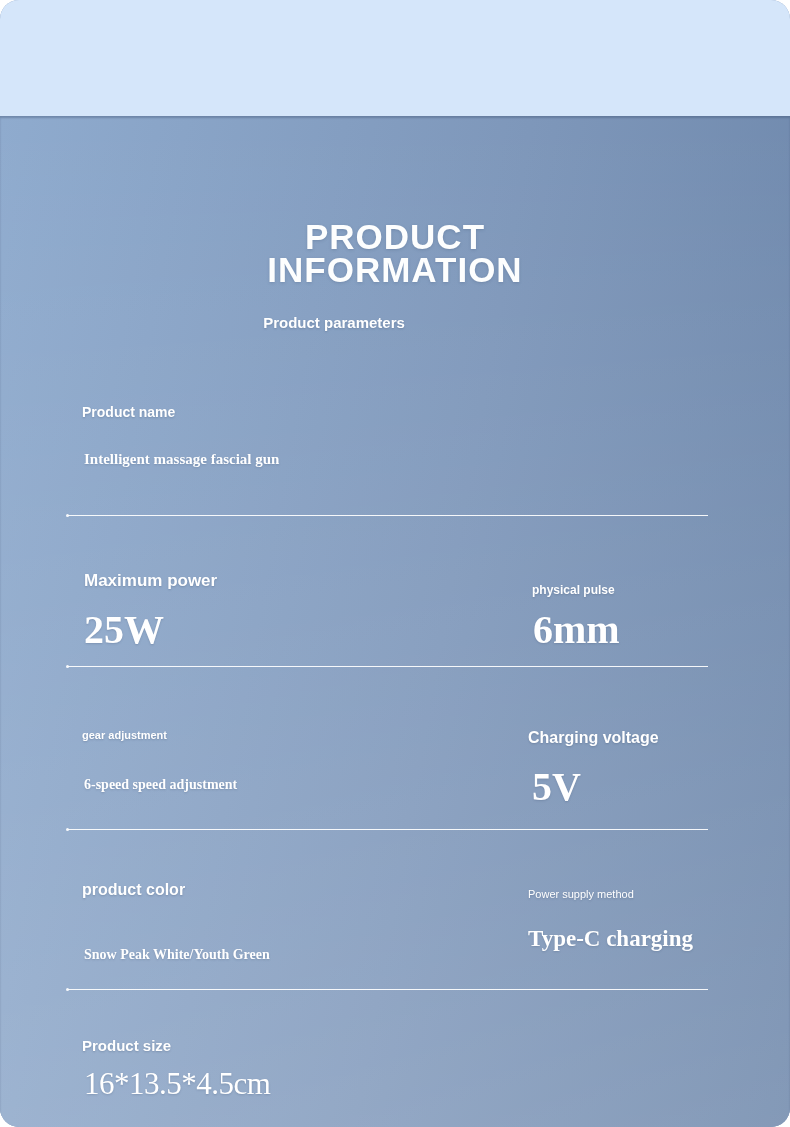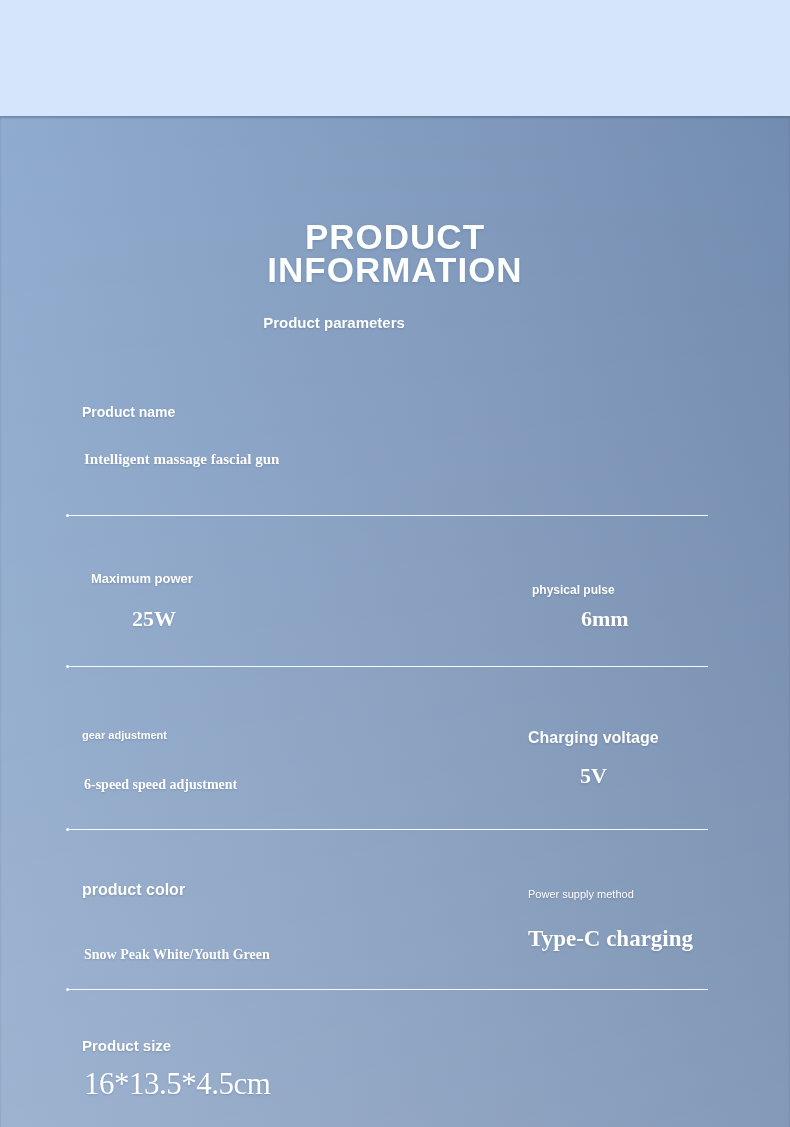--- a/index.html
+++ b/index.html
@@ -4,20 +4,21 @@
 <style>
   html, body { margin: 0; padding: 0; }
   .page {
     position: relative;
     width: 790px;
     height: 1127px;
     overflow: hidden;
     font-family: "Liberation Sans", sans-serif;
     color: #ffffff;
     background: #7e97ba;
+    border-radius: 19px;
   }
   .top-band {
     position: absolute;
     top: 0; left: 0;
     width: 790px; height: 116px;
     background: #d5e6fa;
   }
   .main-bg {
     position: absolute;
     top: 116px; left: 0;
@@ -50,23 +51,22 @@
     text-shadow: 0 1px 2px rgba(60,80,110,0.3);
     text-align: right;
   }
   .value {
     font-weight: 600;
     text-shadow: 0 1px 2px rgba(60,80,110,0.25);
     font-family: Liberation Serif, serif;
   }
   .big-value {
     font-weight: 700;
-    font-size: 22px;
+    font-size: 40px;
     letter-spacing: 0px;
-    margin-left: 48px;
   }
   .divider {
     position: absolute;
     left: 68px;
     width: 640px;
     height: 1px;
     background: rgba(255,255,255,0.92);
   }
   .divider::before {
     content: '';
@@ -89,21 +89,21 @@
     <div>PRODUCT</div>
     <div>INFORMATION</div>
   </div>
 
   <div class="abs subtitle">Product parameters</div>
 
   <div class="abs label" style="left:82px; top:404px; font-size:14px;">Product name</div>
   <div class="abs value" style="left:84px; top:451px; font-size:15px;">Intelligent massage fascial gun</div>
   <div class="divider" style="top:515px;"></div>
 
-  <div class="abs label" style="left:91px; top:571px; font-size:13px;">Maximum power</div>
+  <div class="abs label" style="left:84px; top:571px; font-size:17px;">Maximum power</div>
   <div class="abs label" style="left:532px; top:583px; font-size:12px;">physical pulse</div>
   <div class="abs value big-value" style="left:84px; top:606px;">25W</div>
   <div class="abs value big-value" style="left:533px; top:606px;">6mm</div>
   <div class="divider" style="top:666px;"></div>
 
   <div class="abs label" style="left:82px; top:729px; font-size:11px;">gear adjustment</div>
   <div class="abs label" style="left:528px; top:729px; font-size:16px;">Charging voltage</div>
   <div class="abs value" style="left:84px; top:777px; font-size:14px;">6-speed speed adjustment</div>
   <div class="abs value big-value" style="left:532px; top:763px;">5V</div>
   <div class="divider" style="top:829px;"></div>

